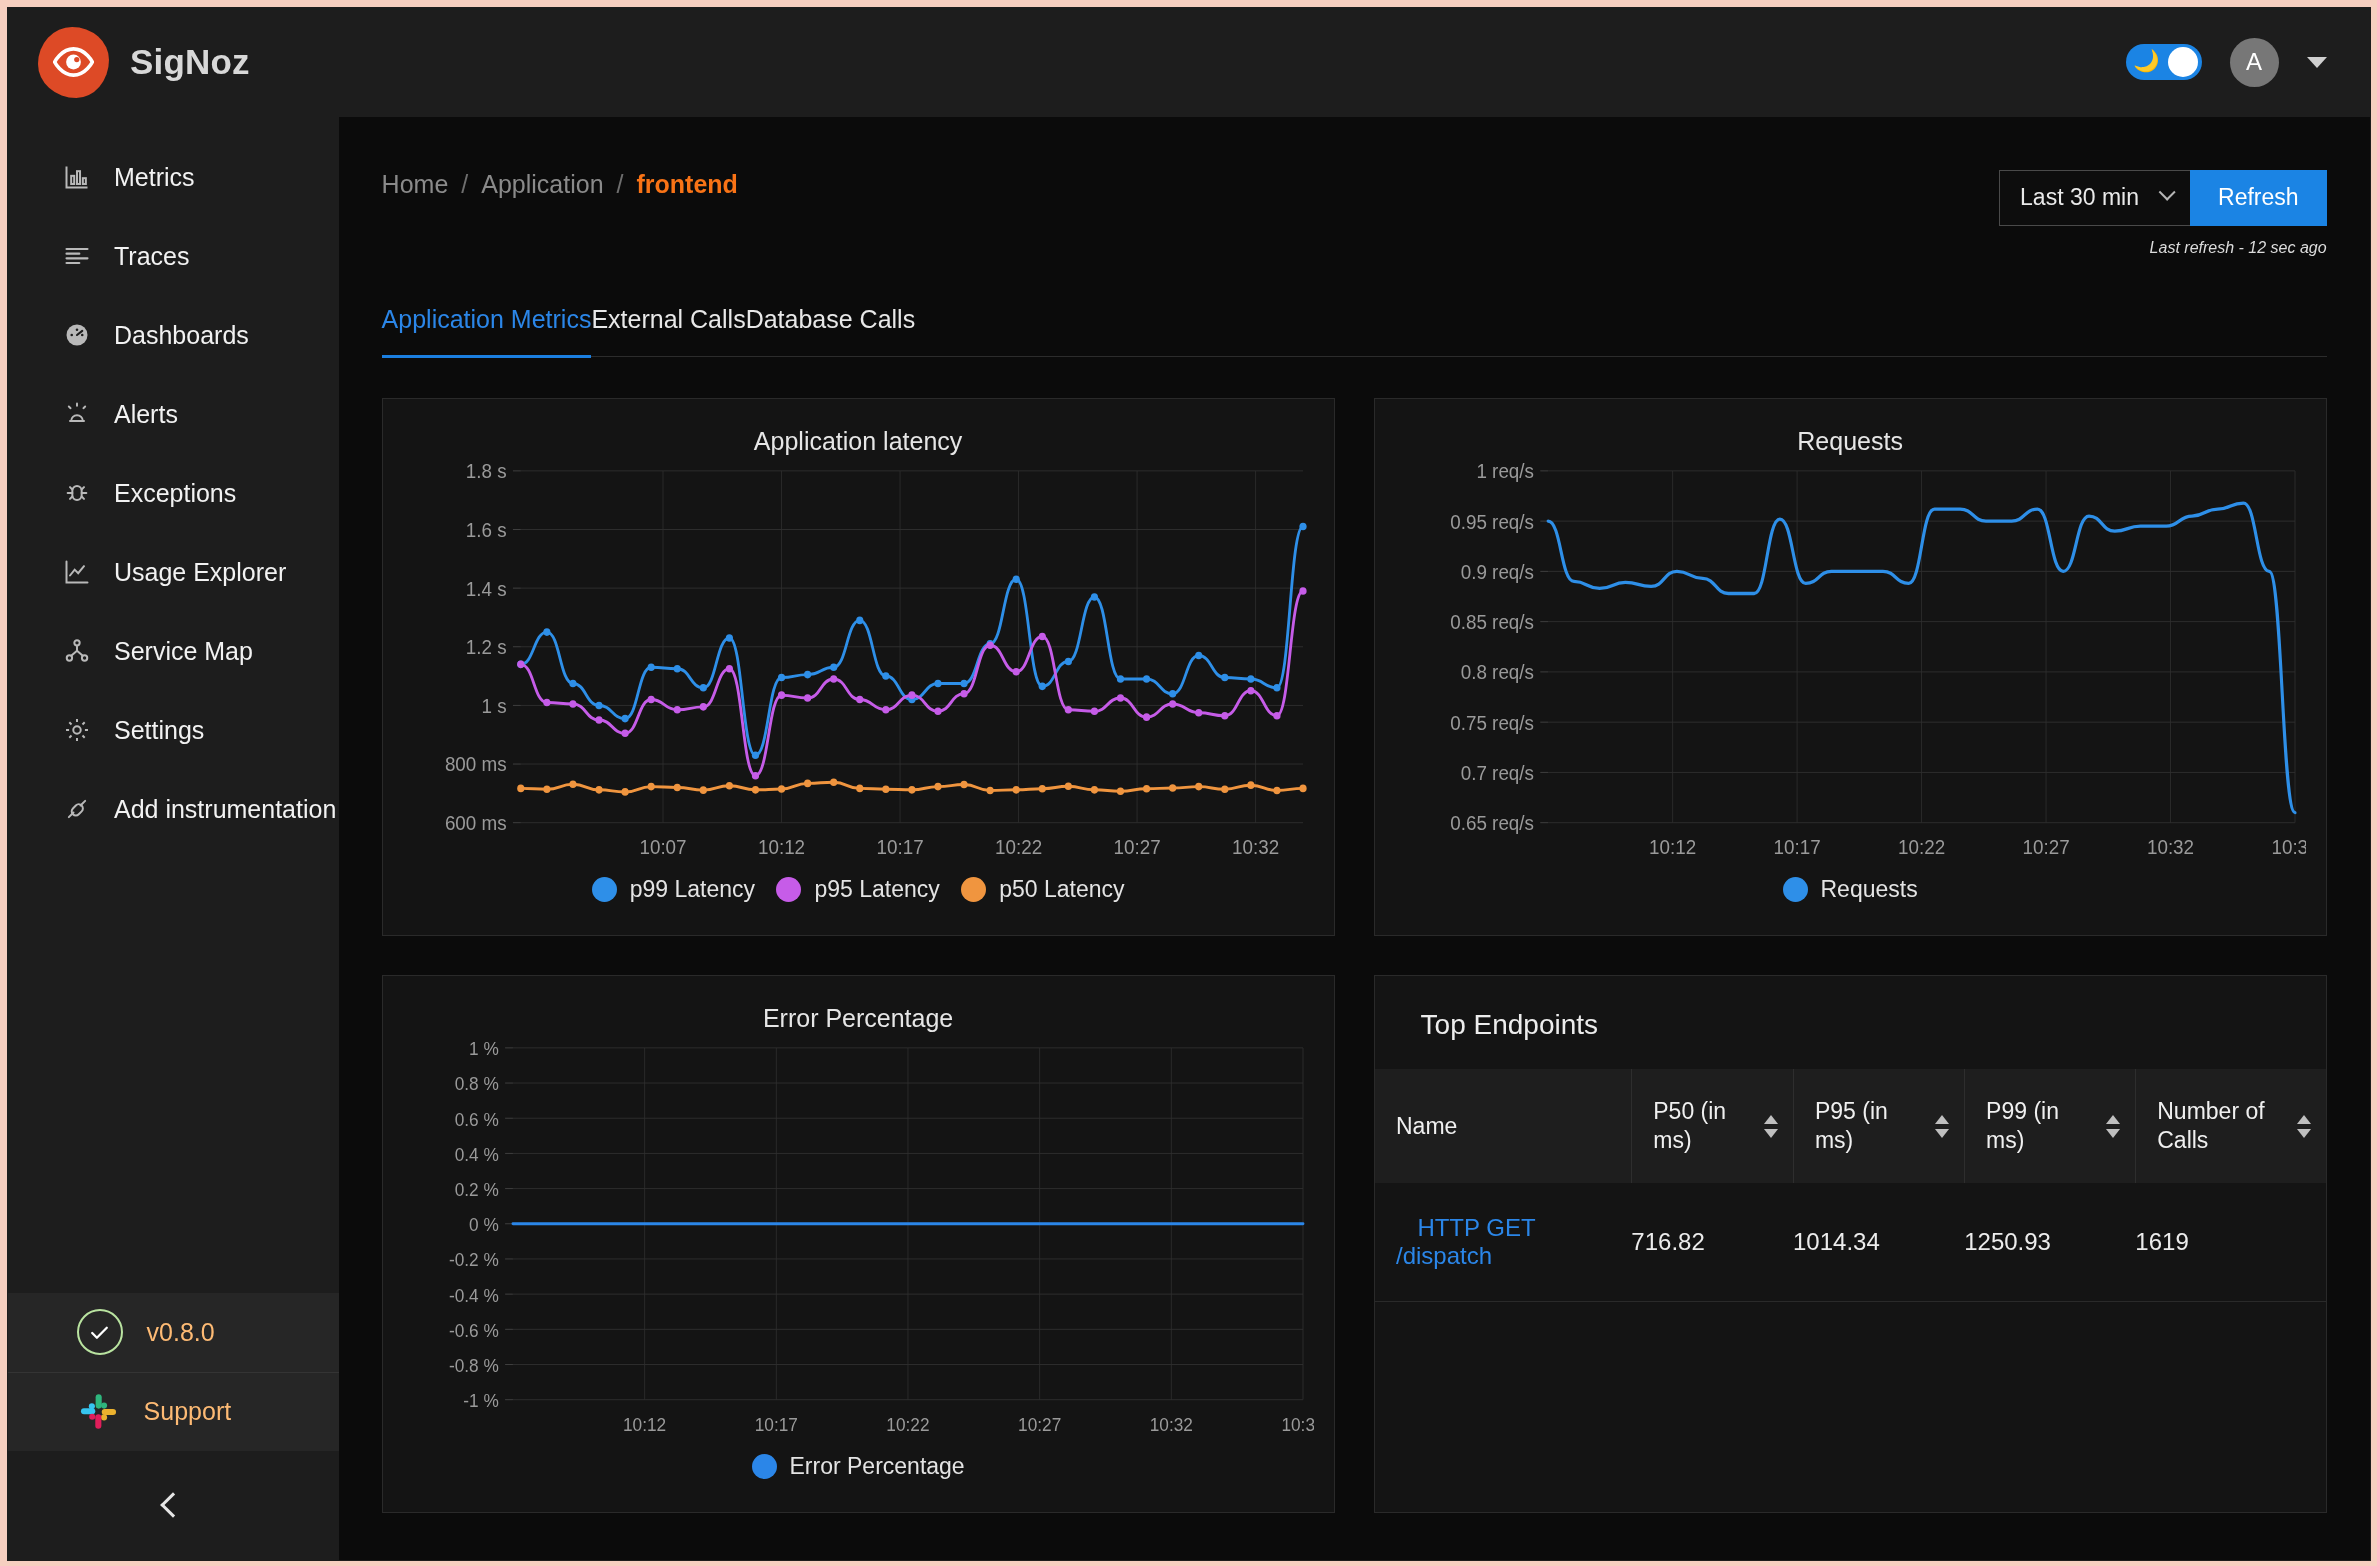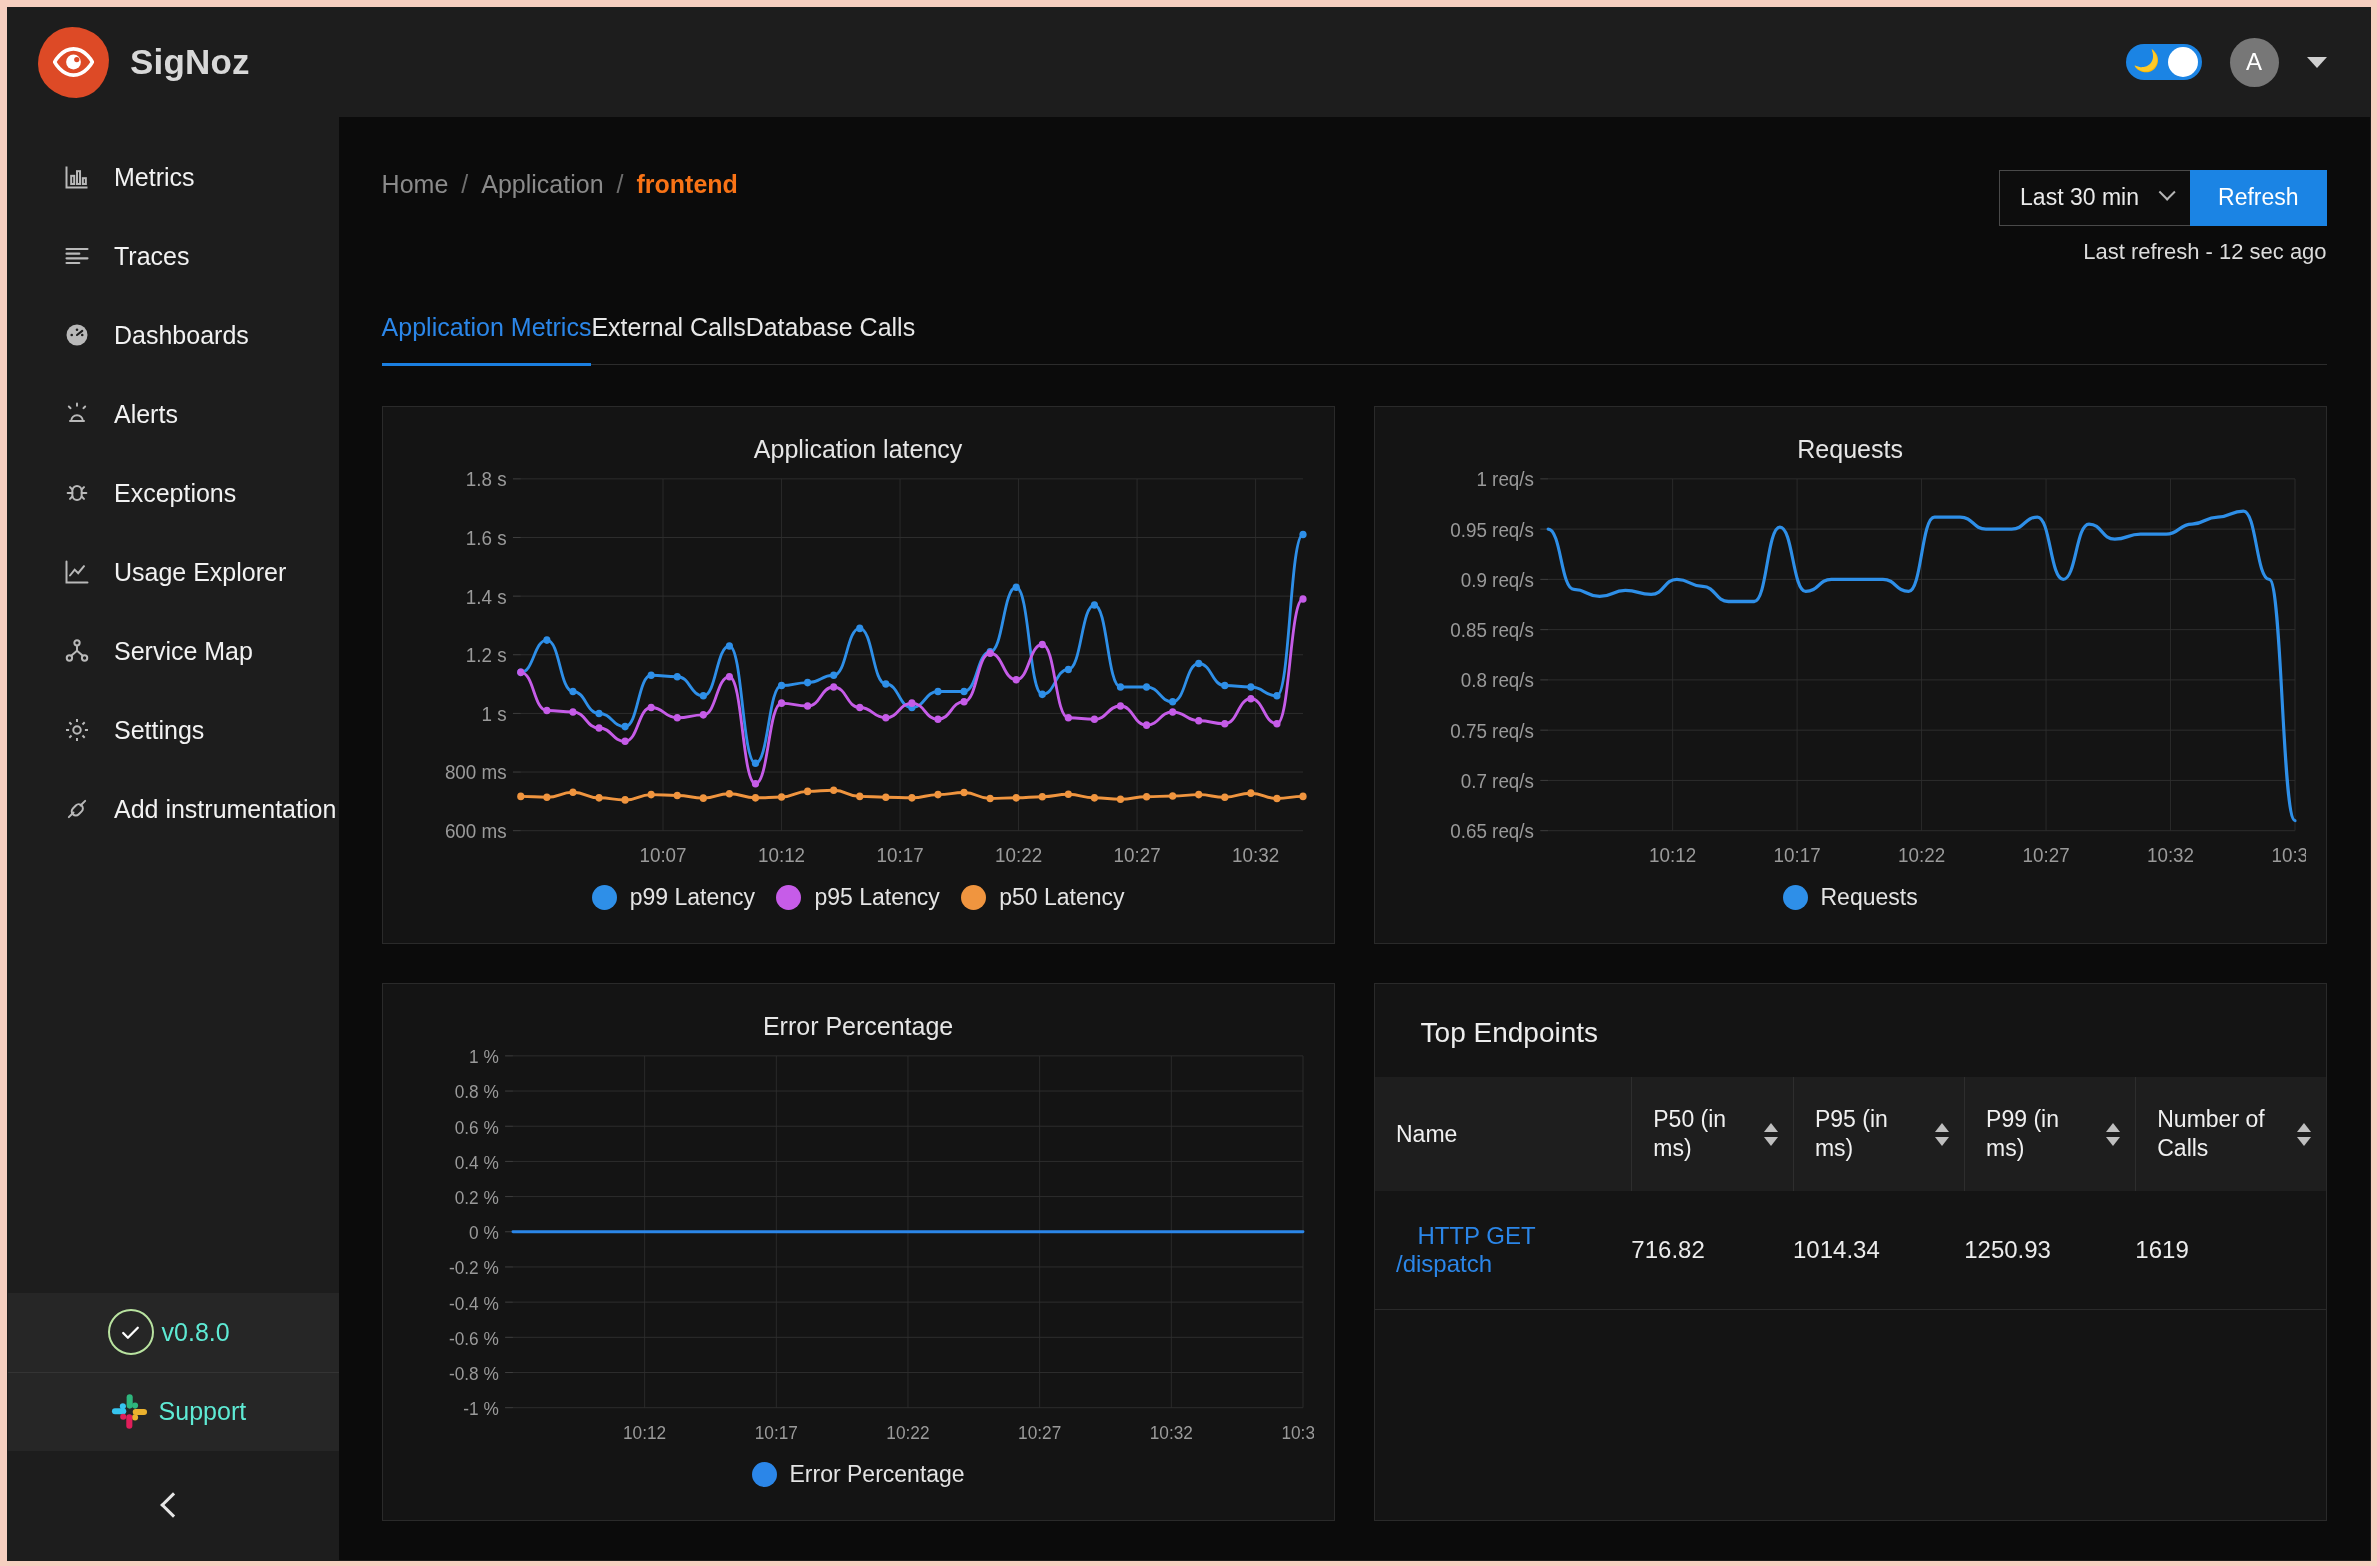--- a/index.html
+++ b/index.html
@@ -60,23 +60,23 @@
   .nav-list { padding-top: 21.4px; }
   .nav-item {
     display: flex; align-items: center; gap: 21.4px;
     height: 79px; padding-left: 54px; cursor: pointer;
     color: #f2f2f2; font-size: 25px;
   }
   .nav-icon { width: 31px; height: 31px; display: flex; align-items: center; justify-content: center; }
   .nav-icon svg { display: block; }
   .sidebar-bottom { position: absolute; left: 0; right: 0; bottom: 0; }
   .version-row, .support-row {
-    display: flex; align-items: center; gap: 8px;
-    height: 79px; padding-left: 100px; background: #262626;
-    color: #5eead4; font-size: 25px; cursor: pointer;
+    display: flex; align-items: center; gap: 24px;
+    height: 79px; padding-left: 69px; background: #262626;
+    color: #fdba74; font-size: 25px; cursor: pointer;
   }
   .support-row { border-top: 0.8px solid #343434; }
   .check-circle {
     width: 46px; height: 46px; border-radius: 50%;
     border: 2.5px solid #b9e3a0; display: flex; align-items: center; justify-content: center;
   }
   .slack-icon { width: 43px; height: 43px; }
   .collapse-row {
     height: 109px; display: flex; align-items: center; justify-content: center;
     cursor: pointer;
@@ -101,21 +101,21 @@
     color: #e9e9e9; font-size: 23px; cursor: pointer;
     display: flex; align-items: center; justify-content: space-between;
     padding: 0 16.4px 0 20px; gap: 18px;
   }
   .chev-dn { width: 12.3px; height: 12.3px; border-right: 2.5px solid #b6b6b6; border-bottom: 2.5px solid #b6b6b6; transform: rotate(45deg) translate(-3.3px,-3.3px); }
   .refresh-btn {
     height: 56px; background: #1b84e4; color: #fff; border: none;
     font-size: 23px; padding: 0 28px; cursor: pointer;
     font-family: "Liberation Sans", sans-serif;
   }
-  .last-refresh { margin-top: 13px; font-size: 22px; color: #dcdcdc; }
+  .last-refresh { margin-top: 13px; font-size: 16px; color: #dcdcdc; font-style: italic; }
   
   .tabs { display: flex; margin-top: 48px; border-bottom: 0.8px solid #2c2c2c; }
   .tab {
     font-size: 25px; color: #e8e8e8; padding-bottom: 21.4px;
     cursor: pointer; border-bottom: 3.3px solid transparent; margin-bottom: -1.6px;
   }
   .tab.active { color: #2b86e8; border-bottom-color: #1b7fe0; }
   
   .grid {
     display: grid; grid-template-columns: 1fr 1fr; gap: 39px;

